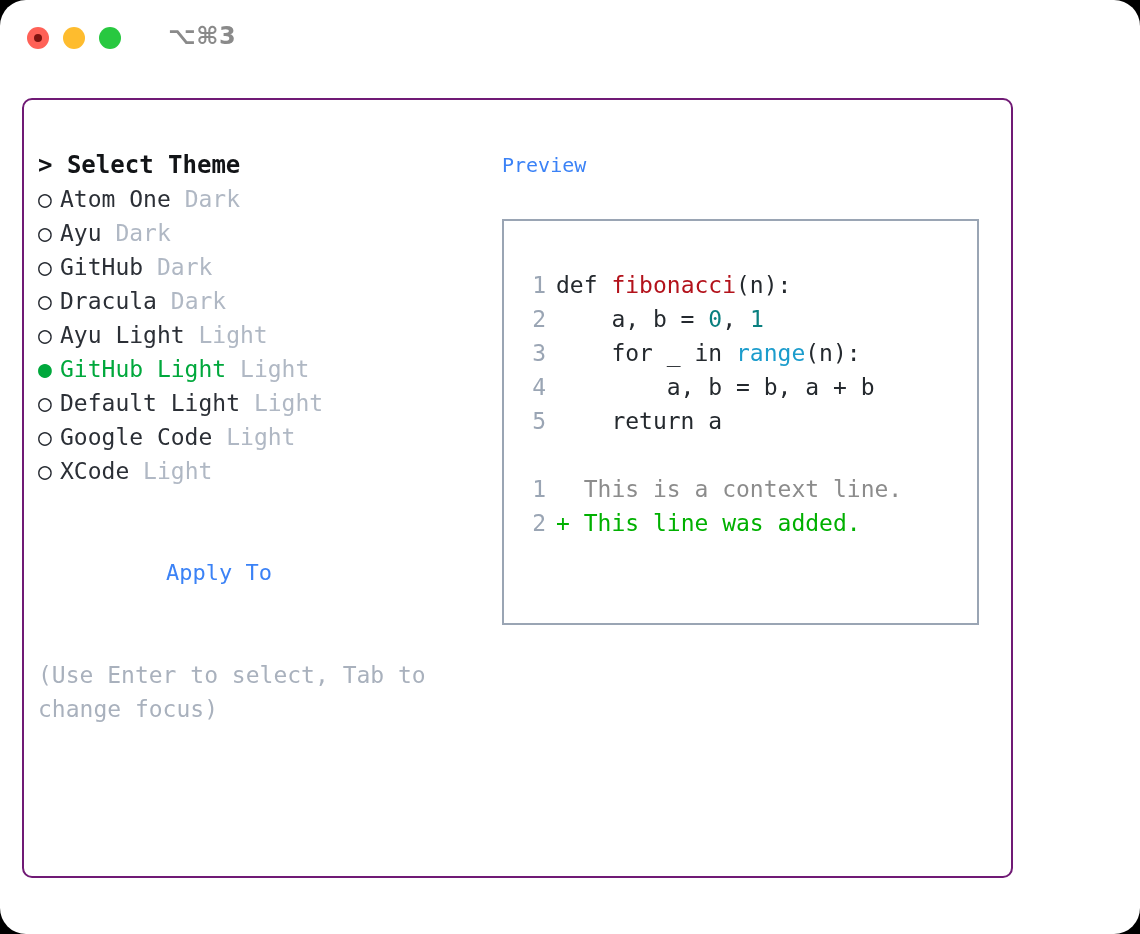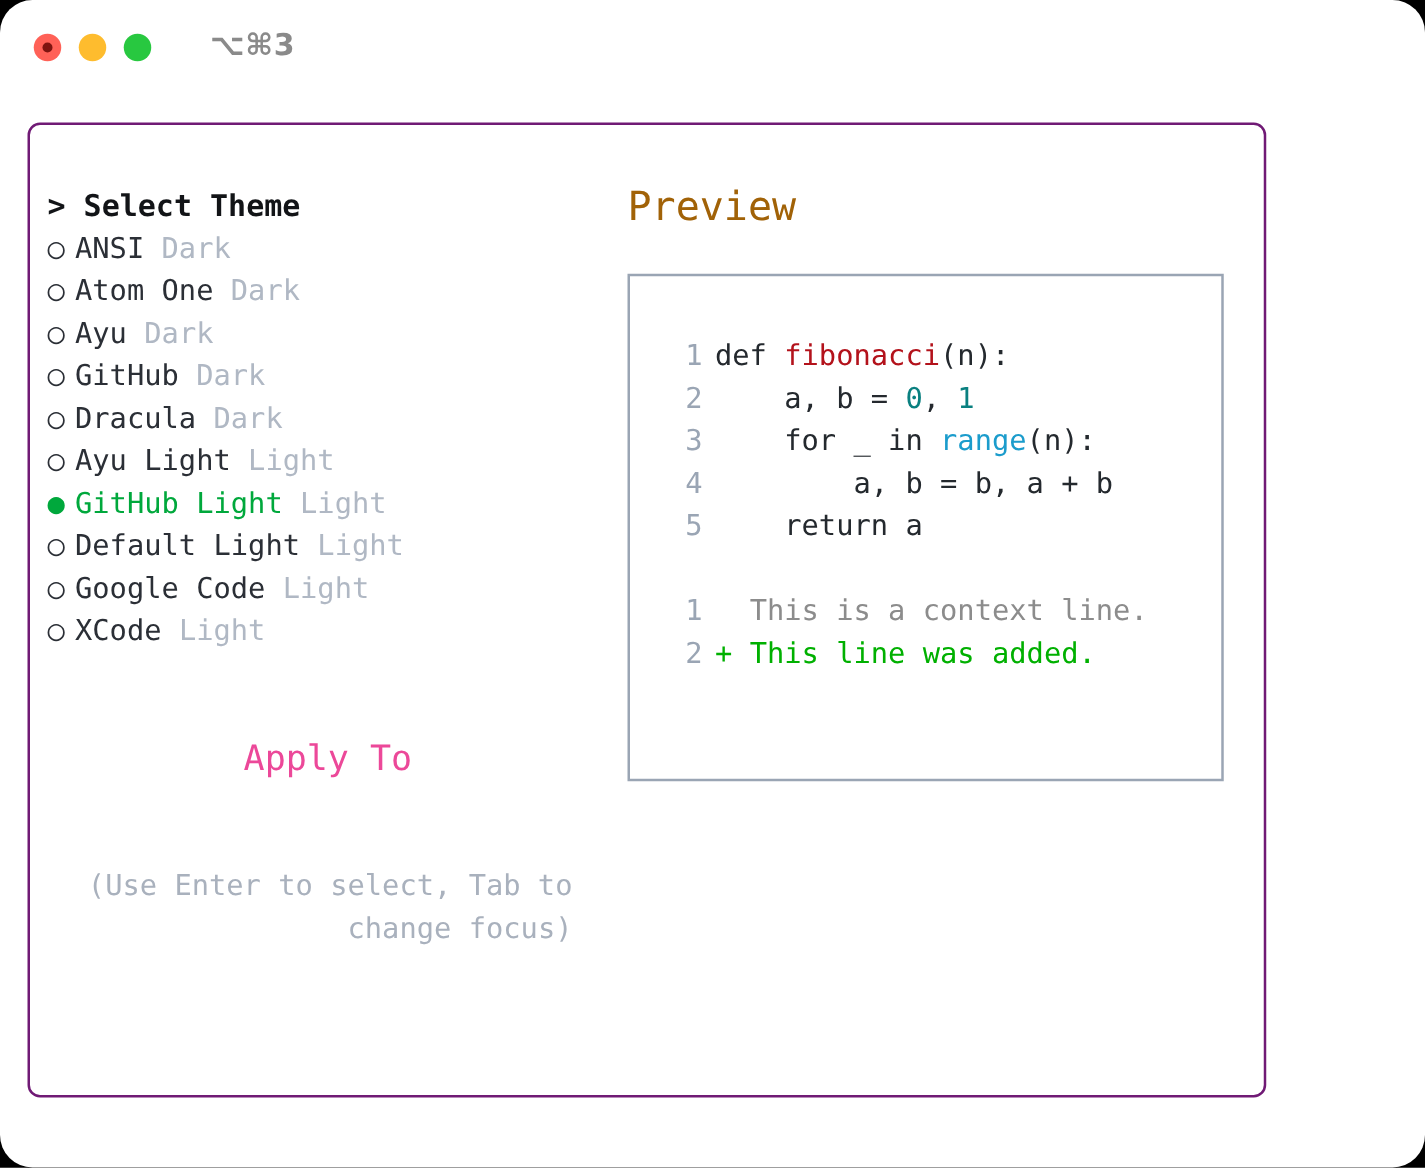--- a/index.html
+++ b/index.html
@@ -114,57 +114,56 @@
   }
   .bullet-empty { color: #2b2f36; }
   .bullet-filled { color: #00a83c; }
   .theme-name { color: #2b2f36; }
   .theme-row.selected .theme-name { color: #00a83c; }
   .theme-variant { color: #b0b8c4; }
 
   .section-gap { height: 34px; }
 
   .apply-header {
-    font-size: 28px;
-    color: #ec4899;
+    font-size: 22px;
+    color: #3b82f6;
     line-height: 34px;
     white-space: pre;
   }
 
   .hint {
     margin-top: 34px;
     font-size: 23px;
     line-height: 34px;
     color: #a9b1bd;
     width: 420px;
     white-space: pre-wrap;
-    text-align: right;
   }
 
   
   .right-col {
     position: absolute;
     left: 478px;
     top: 48px;
     width: 500px;
   }
   .preview-title {
-    font-size: 32px;
-    color: #a16207;
+    font-size: 20px;
+    color: #3b82f6;
     line-height: 34px;
     white-space: pre;
   }
   .preview-box {
     margin-top: 37px;
     width: 477px;
     height: 406px;
     border: 2px solid #9aa5b4;
     box-sizing: border-box;
     background: #ffffff;
-    padding: 47px 0 0 30px;
+    padding: 47px 0 0 14px;
   }
   .code-line {
     font-size: 23px;
     line-height: 34px;
     white-space: pre;
     color: #24292e;
   }
   .lineno {
     display: inline-block;
     width: 28px;
@@ -196,21 +195,20 @@
     <div class="shortcut">⌥⌘3</div>
   </div>
 
   <div class="panel">
 
     <div class="left-col">
 
       <div class="list-header">&gt; Select Theme</div>
 
       <div id="theme-list">
-          <div class="theme-row"><span class="bullet bullet-empty">○</span><span class="theme-name">ANSI</span><span> </span><span class="theme-variant">Dark</span></div>
           <div class="theme-row"><span class="bullet bullet-empty">○</span><span class="theme-name">Atom One</span><span> </span><span class="theme-variant">Dark</span></div>
           <div class="theme-row"><span class="bullet bullet-empty">○</span><span class="theme-name">Ayu</span><span> </span><span class="theme-variant">Dark</span></div>
           <div class="theme-row"><span class="bullet bullet-empty">○</span><span class="theme-name">GitHub</span><span> </span><span class="theme-variant">Dark</span></div>
           <div class="theme-row"><span class="bullet bullet-empty">○</span><span class="theme-name">Dracula</span><span> </span><span class="theme-variant">Dark</span></div>
           <div class="theme-row"><span class="bullet bullet-empty">○</span><span class="theme-name">Ayu Light</span><span> </span><span class="theme-variant">Light</span></div>
           <div class="theme-row selected"><span class="bullet bullet-filled">●</span><span class="theme-name">GitHub Light</span><span> </span><span class="theme-variant">Light</span></div>
           <div class="theme-row"><span class="bullet bullet-empty">○</span><span class="theme-name">Default Light</span><span> </span><span class="theme-variant">Light</span></div>
           <div class="theme-row"><span class="bullet bullet-empty">○</span><span class="theme-name">Google Code</span><span> </span><span class="theme-variant">Light</span></div>
           <div class="theme-row"><span class="bullet bullet-empty">○</span><span class="theme-name">XCode</span><span> </span><span class="theme-variant">Light</span></div>
         </div>

